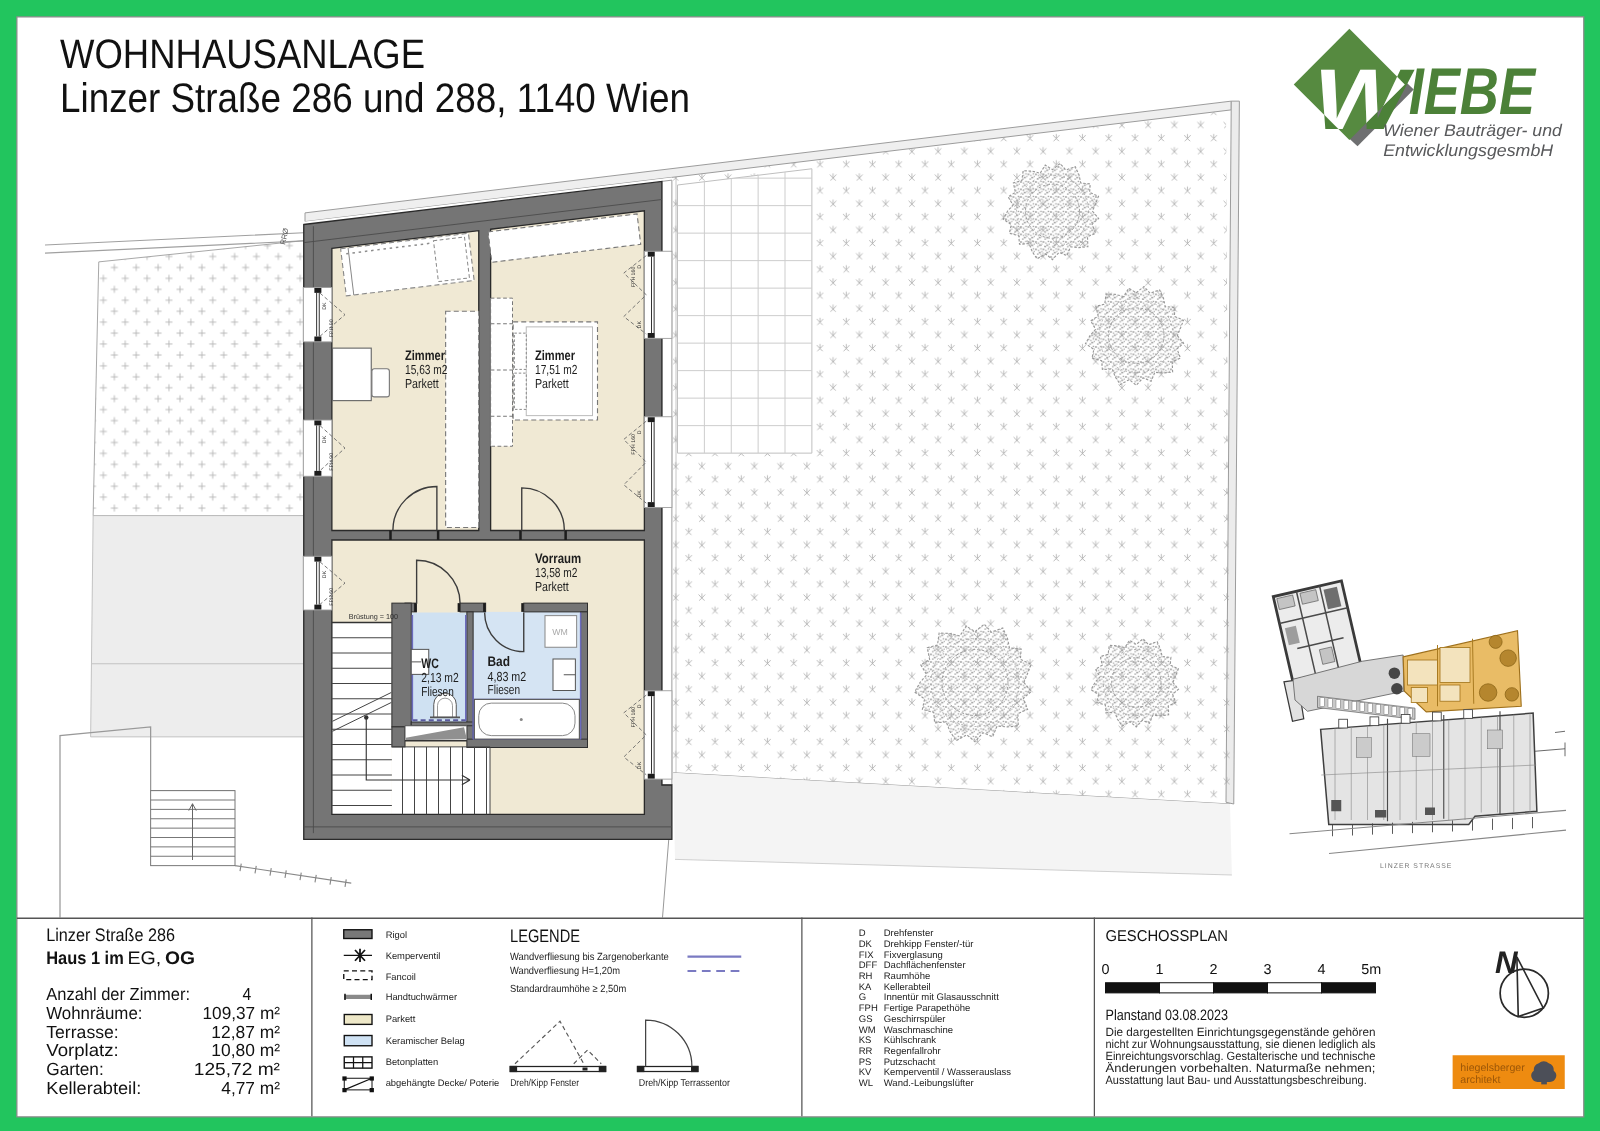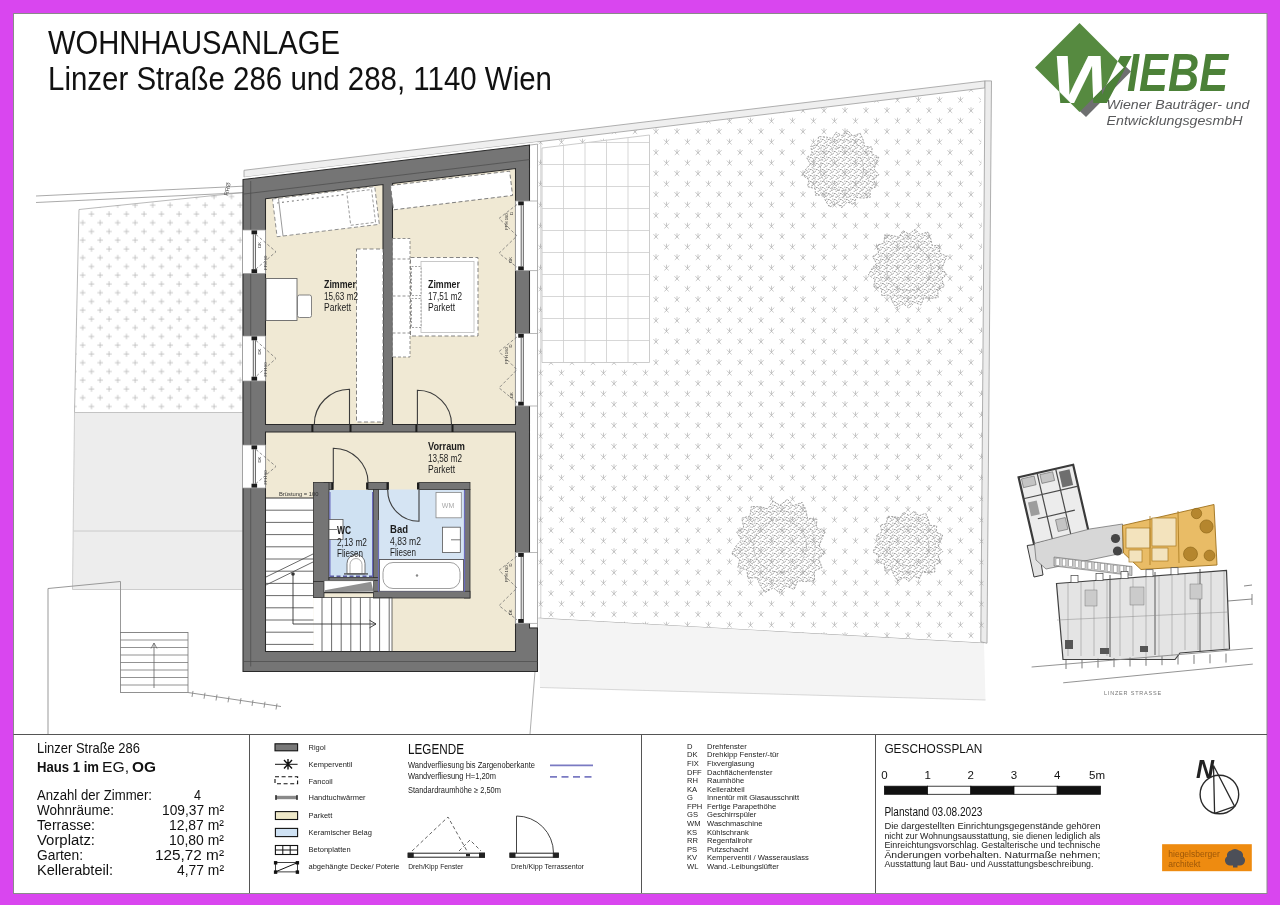--- a/index.html
+++ b/index.html
@@ -1,15 +1,15 @@
 <!DOCTYPE html>
 <html><head><meta charset="utf-8">
 <style>
 html,body{margin:0;padding:0;background:#fff}
-.page{position:relative;width:1280px;height:905px;background:#d946ef;font-family:"Liberation Sans",sans-serif;overflow:hidden}
+.page{position:relative;width:1280px;height:905px;background:#22c55e;font-family:"Liberation Sans",sans-serif;overflow:hidden}
 svg text{font-family:"Liberation Sans",sans-serif}
 </style></head>
 <body>
 <div class="page">
 <svg width="1280" height="905" viewBox="0 0 1280 905">
 <defs>
 <pattern id="gr" width="21" height="21" patternUnits="userSpaceOnUse">
  <g stroke="#a6a6a6" stroke-width="0.6" fill="none">
   <path d="M5,6 l-2.6,-2.9 M5,6 l0,-3.8 M5,6 l2.6,-2.9 M5,6 l-2.2,1.9 M5,6 l2.2,1.9"></path>
   <path d="M15.5,16.5 l-2.6,-2.9 M15.5,16.5 l0,-3.8 M15.5,16.5 l2.6,-2.9 M15.5,16.5 l-2.2,1.9 M15.5,16.5 l2.2,1.9"></path>

